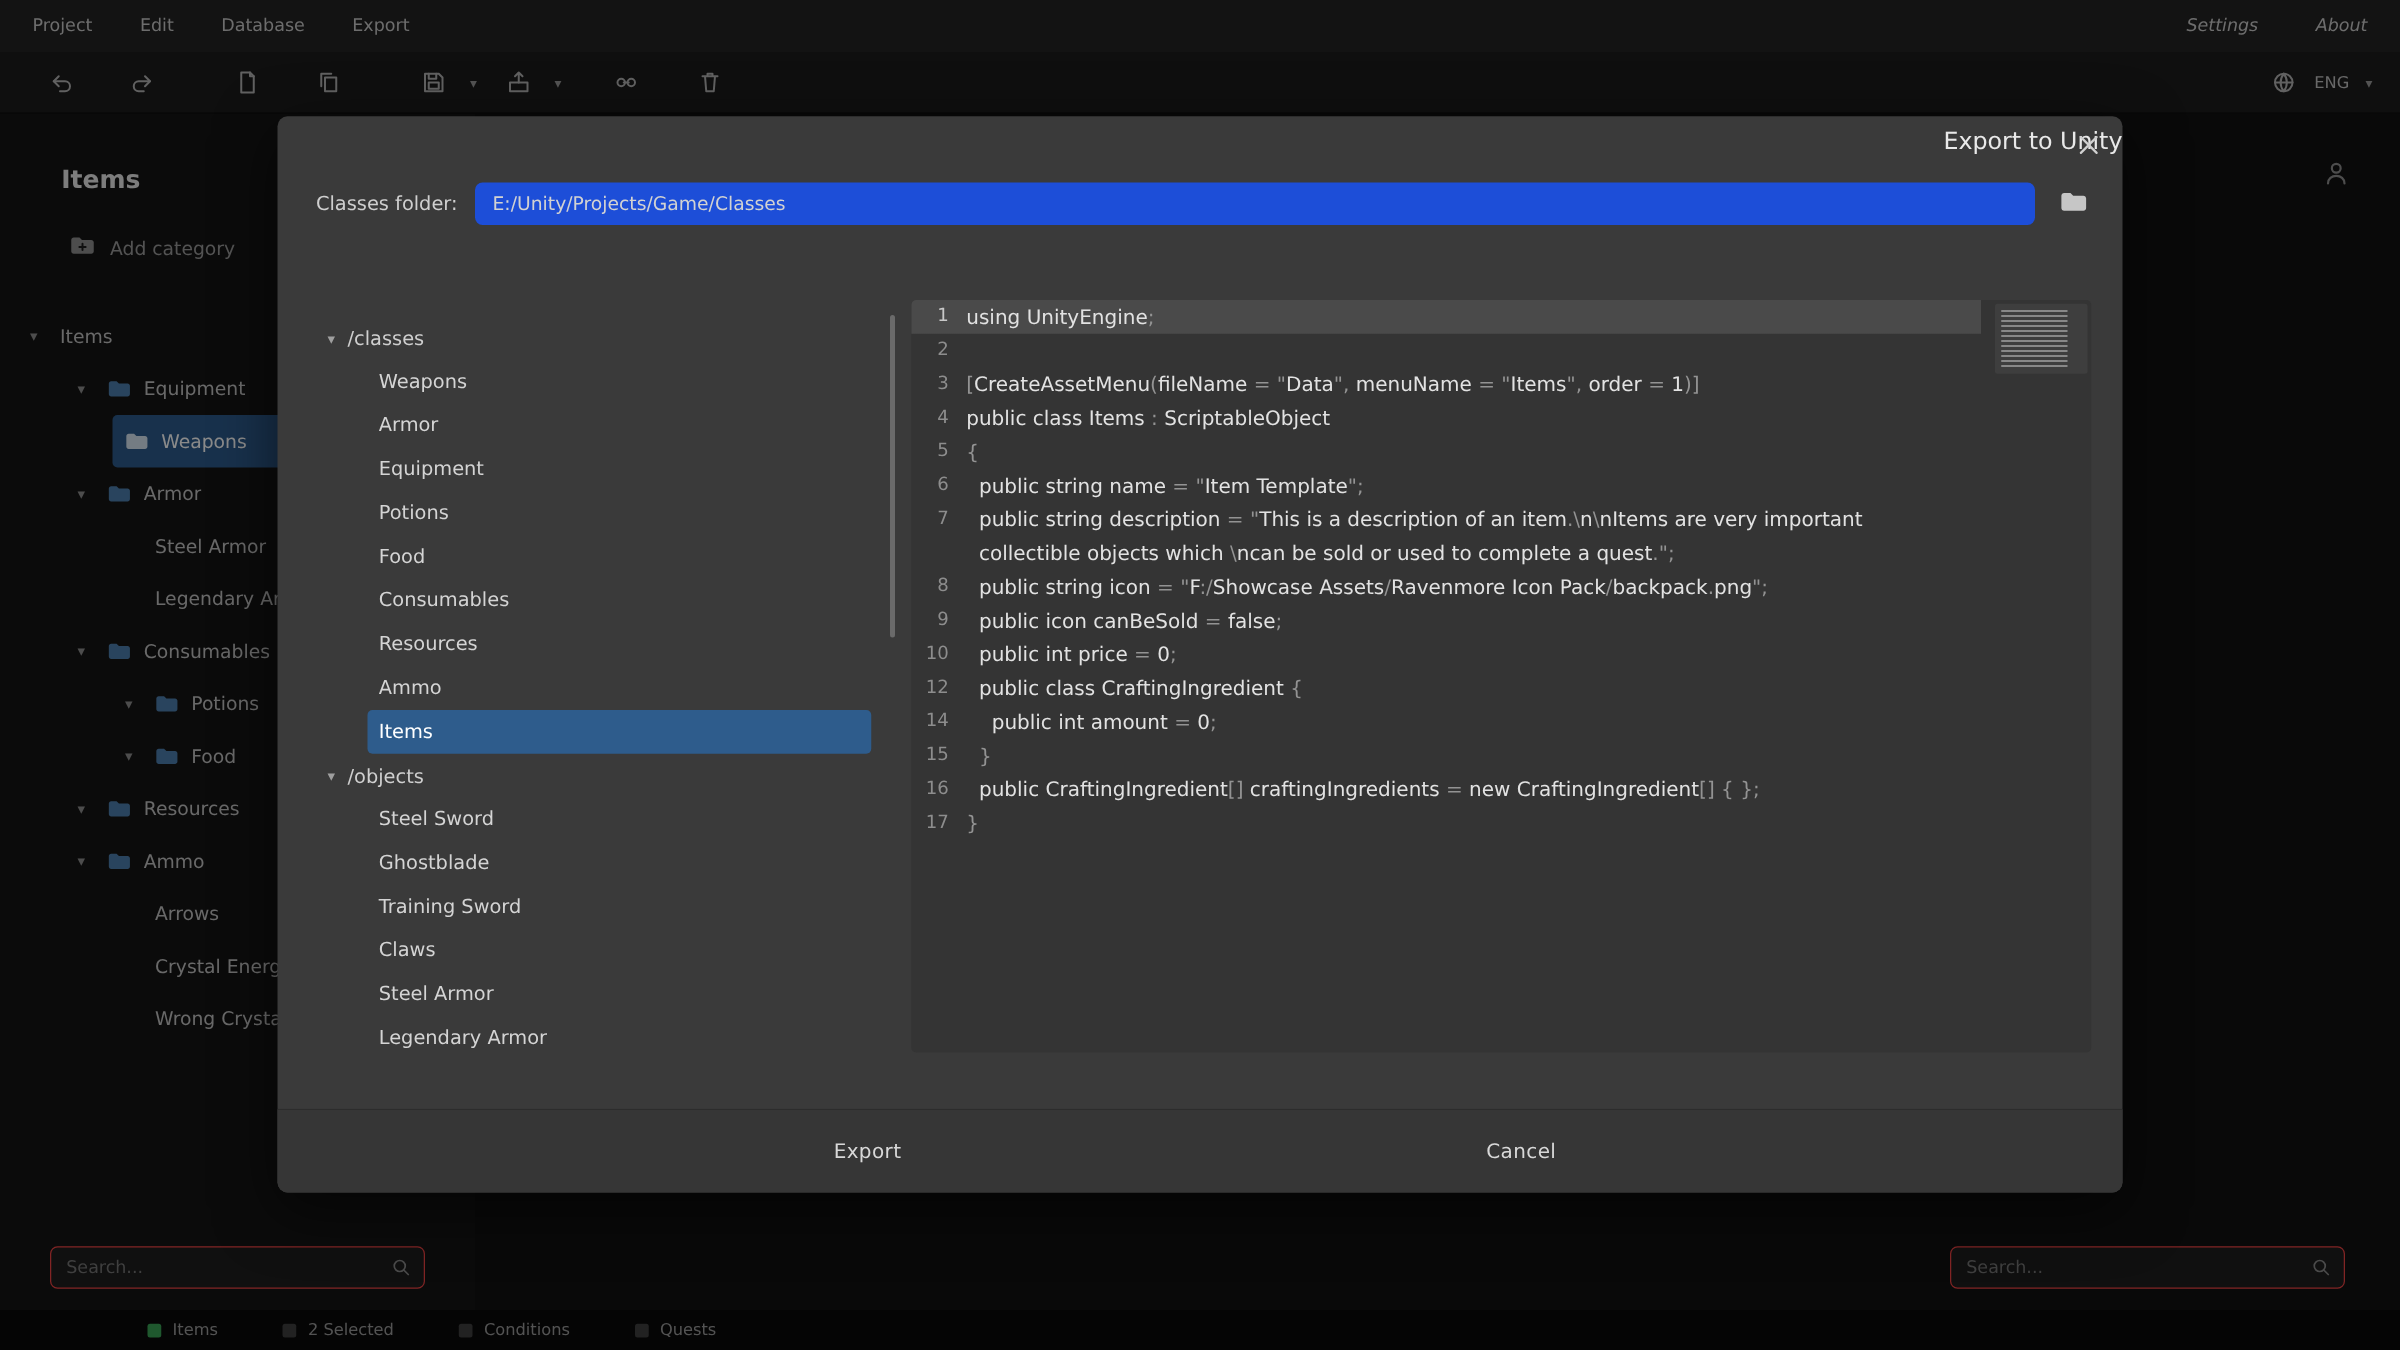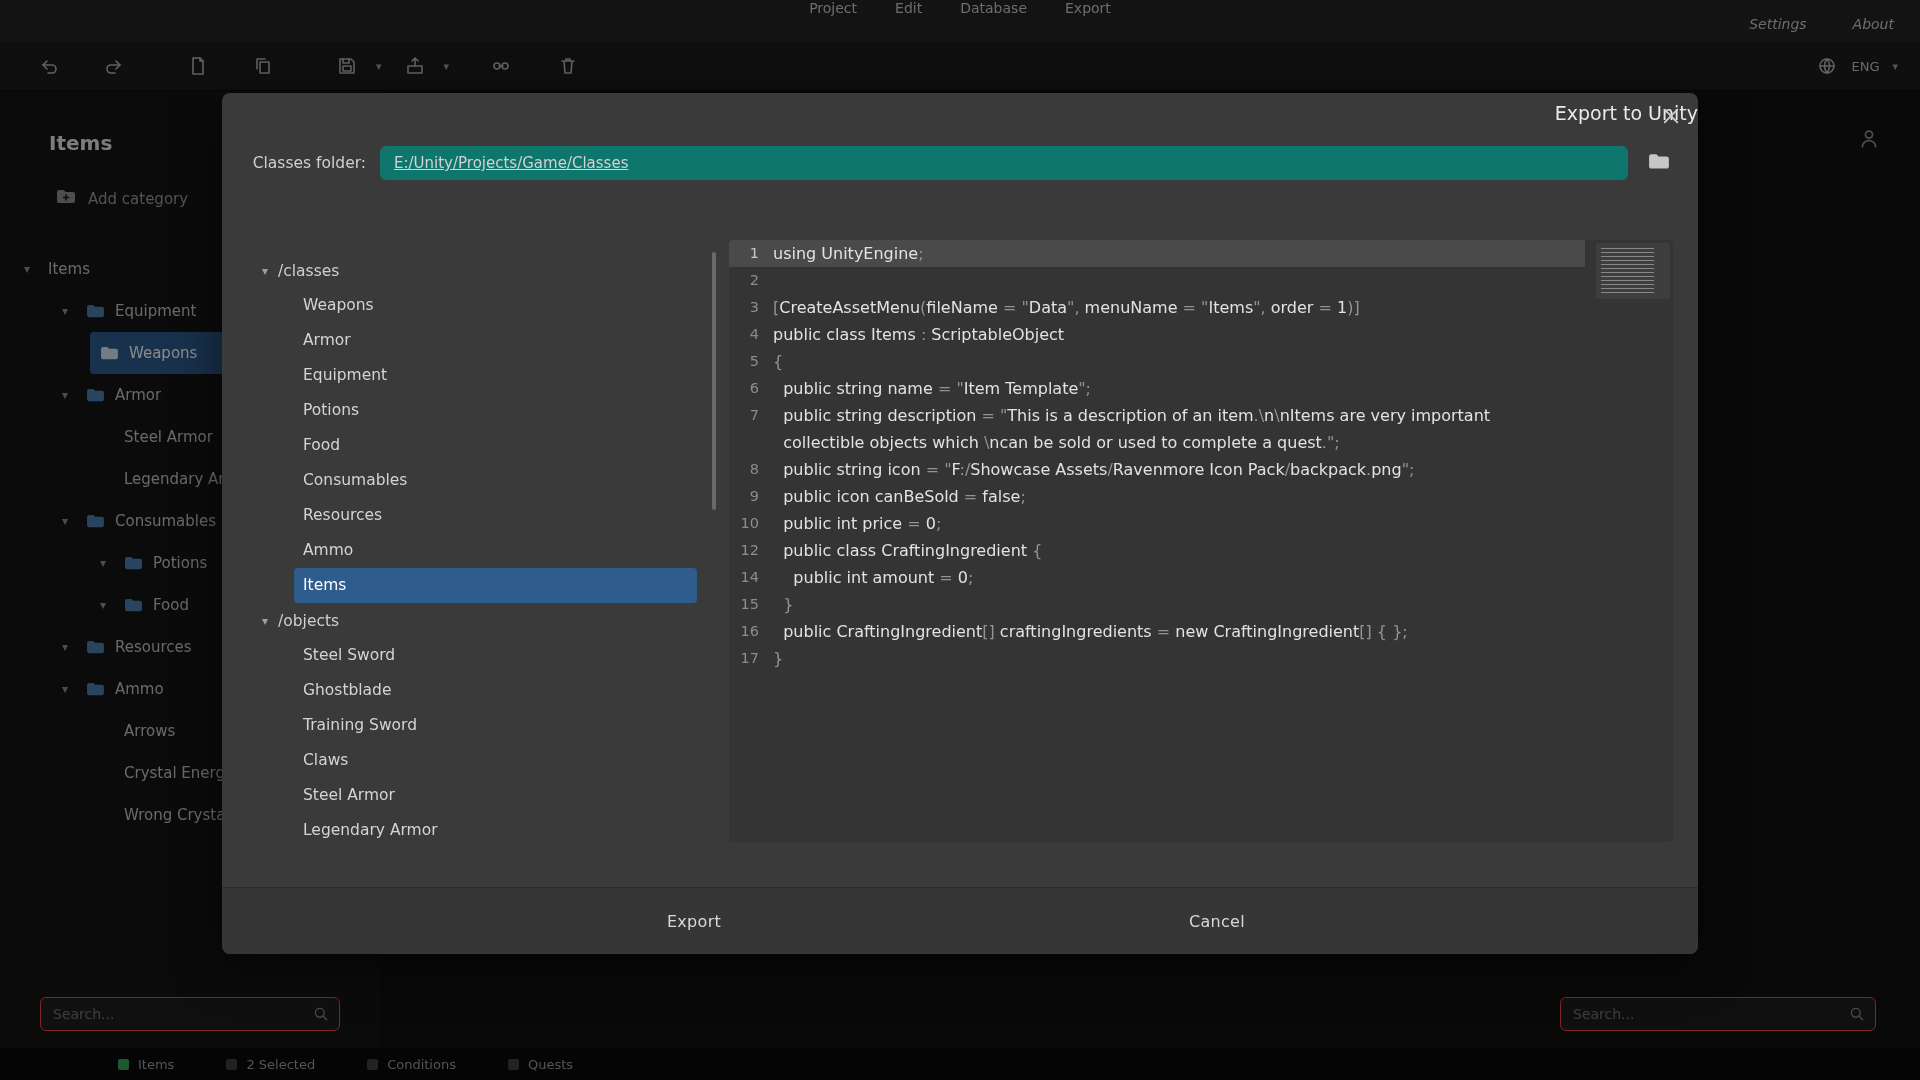--- a/index.html
+++ b/index.html
@@ -1,21 +1,21 @@
 <!DOCTYPE html>
 <html style="--sel: #2e5c8c; --green: #3aa355;"><head>
 <meta charset="utf-8">
 <style>
   html,body{margin:0;padding:0;background:#000;}
   .stage{position:relative;width:1920px;height:1080px;overflow:hidden;background:#181818;
          font-family:"DejaVu Sans","Liberation Sans",sans-serif;color:#cccccc;}
 
   
   .menubar{position:absolute;top:0;left:0;right:0;height:42px;background:#232323;
-           display:flex;align-items:center;font-size:14px;color:#c9c9c9;padding:0 26px;box-sizing:border-box;flex-direction:column;}
+           display:flex;align-items:center;font-size:14px;color:#c9c9c9;padding:0 26px;box-sizing:border-box;}
   #mb-left{display:flex;gap:38px;}
   #mb-right{margin-left:auto;display:flex;gap:46px;font-style:italic;}
   .menu-item{cursor:default;}
 
   .toolbar{position:absolute;top:42px;left:0;right:0;height:49px;background:#1d1d1d;
            display:flex;align-items:center;padding-left:38px;box-sizing:border-box;border-bottom:1px solid #0c0c0c;}
   .tb-icon{width:22px;height:22px;display:inline-flex;align-items:center;justify-content:center;color:#b3b3b3;}
   .tb-icon svg{width:20px;height:20px;stroke:currentColor;fill:none;stroke-width:1.6;stroke-linecap:round;stroke-linejoin:round;}
   .tb-chev{color:#9a9a9a;font-size:11px;}
   .tb-right{margin-left:auto;display:flex;align-items:center;gap:13px;padding-right:22px;font-size:13px;color:#c0c0c0;}
@@ -58,22 +58,22 @@
   .modal{position:absolute;left:222px;top:93px;width:1476px;height:861px;background:#3a3a3a;border-radius:8px;
          z-index:10;box-shadow:0 14px 48px rgba(0,0,0,0.55);}
   .modal-title{position:absolute;top:9px;left:0;right:0;text-align:right;font-size:19px;color:#e9e9e9;}
   .modal-close{position:absolute;top:8px;right:12px;width:30px;height:30px;background:none;border:none;
                color:#cfcfcf;display:flex;align-items:center;justify-content:center;cursor:pointer;padding:0;}
   .modal-close svg{width:18px;height:18px;stroke:currentColor;stroke-width:2;stroke-linecap:round;}
 
   .frow{position:absolute;left:0;right:0;height:34px;}
   #frow1{top:53px;} #frow2{top:98px;}
   .flabel{position:absolute;left:16px;width:128px;text-align:right;line-height:34px;color:#cfcfcf;font-size:15.5px;}
-  .frow input{position:absolute;left:158px;width:1248px;height:34px;box-sizing:border-box;background:#0f766e;
-              border:none;border-radius:6px;color:#d2d2d2;font-size:15px;padding:0 14px;font-family:inherit;outline:none;text-decoration:underline;}
+  .frow input{position:absolute;left:158px;width:1248px;height:34px;box-sizing:border-box;background:#1d4ed8;
+              border:none;border-radius:6px;color:#d2d2d2;font-size:15px;padding:0 14px;font-family:inherit;outline:none;}
   .fbtn{position:absolute;left:1424px;top:5px;width:26px;height:24px;background:none;border:none;color:#c6c6c6;padding:0;cursor:pointer;}
   .fbtn svg{width:22px;height:18px;fill:currentColor;}
 
   .m-tree{position:absolute;left:23px;top:160px;width:470px;}
   .m-head{height:35px;display:flex;align-items:center;gap:10px;padding-left:17px;color:#cfcfcf;font-size:15.5px;}
   .m-head .arrow{color:#9f9f9f;font-size:12px;}
   .m-row{height:35px;line-height:35px;margin-left:49px;margin-right:18px;padding-left:9px;color:#d4d4d4;
          font-size:15.5px;border-radius:4px;white-space:nowrap;overflow:hidden;}
   .m-row.sel{background:var(--sel,#2e5c8c);color:#ffffff;}
   .m-scroll-thumb{position:absolute;left:490px;top:159px;width:4px;height:258px;background:#6a6a6a;border-radius:2px;}

